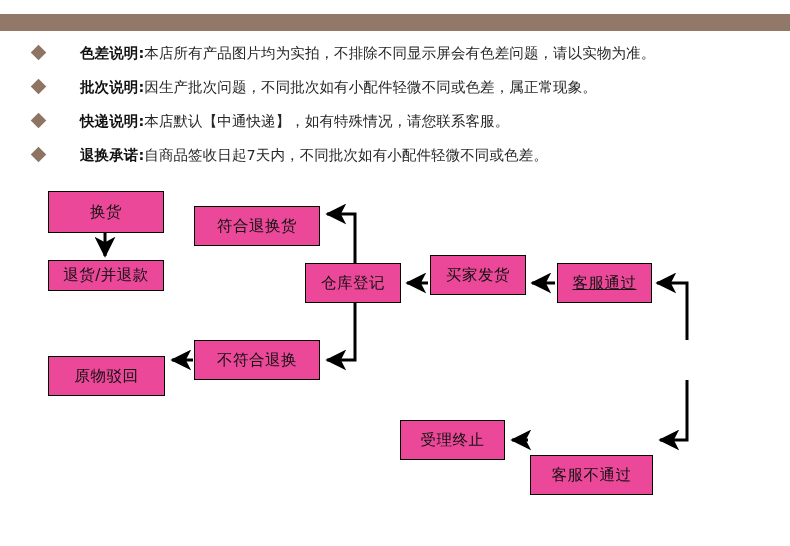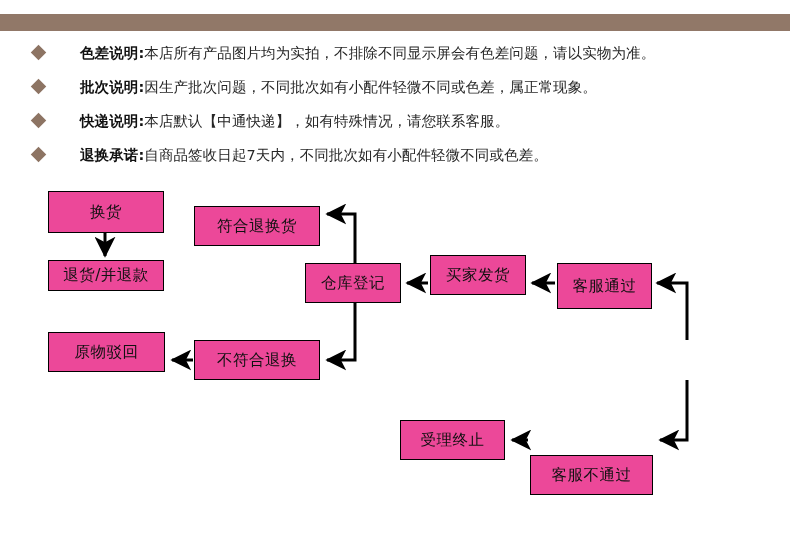--- a/index.html
+++ b/index.html
@@ -156,24 +156,24 @@
     <div class="node" style="left:48px; top:191px; width:116px; height:42px;">换货</div>
 
     <div class="node" style="left:48px; top:260px; width:116px; height:31px;">退货/并退款</div>
 
     <div class="node" style="left:194px; top:206px; width:126px; height:40px;">符合退换货</div>
 
     <div class="node" style="left:305px; top:263px; width:96px; height:40px;text-align:center;">仓库登记</div>
 
     <div class="node" style="left:430px; top:255px; width:96px; height:40px;">买家发货</div>
 
-    <div class="node" style="left:557px; top:263px; width:95px; height:46px;">客服通过</div>
+    <div class="node" style="left:557px; top:263px; width:95px; height:40px;text-decoration:underline;">客服通过</div>
 
 
-    <div class="node" style="left:48px; top:332px; width:117px; height:40px;">原物驳回</div>
+    <div class="node" style="left:48px; top:356px; width:117px; height:40px;">原物驳回</div>
 
     <div class="node" style="left:400px; top:420px; width:105px; height:40px;">受理终止</div>
 
     <div class="node" style="left:194px; top:340px; width:126px; height:40px;">不符合退换</div>
 
     <div class="node" style="left:530px; top:420px; width:123px; height:40px;margin-top:35px;">客服不通过</div>
 
   </div>
 
 </div>

